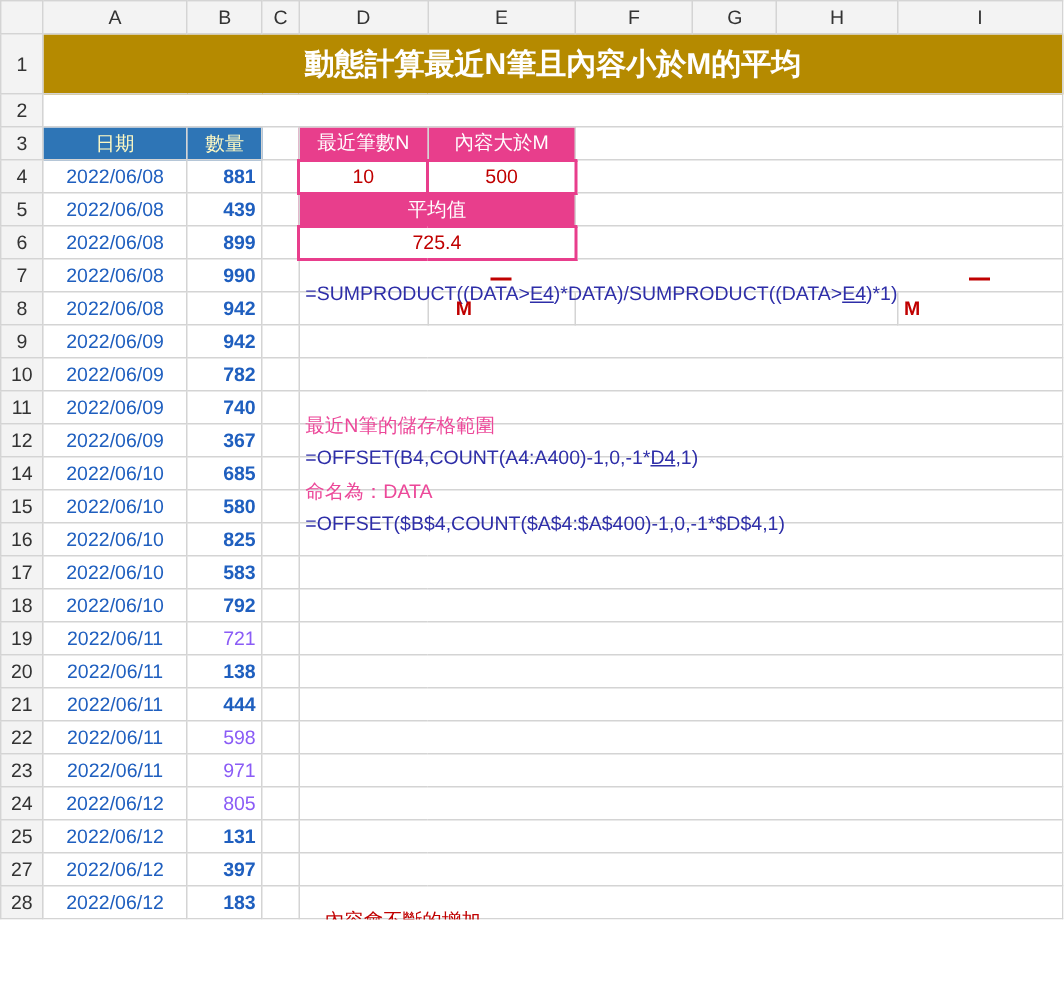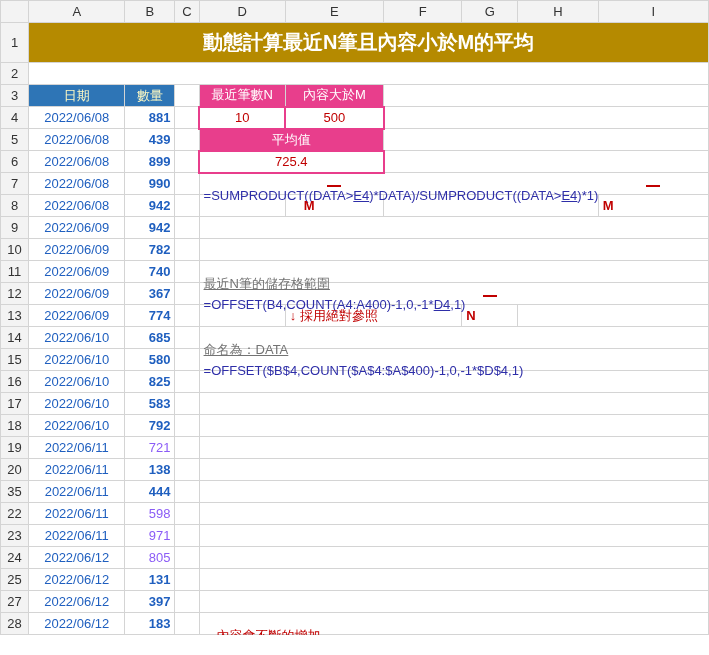--- a/index.html
+++ b/index.html
@@ -29,21 +29,21 @@
     height: 40px;
   }
   .hdr-blue { background: #2e75b6; color: #fef9c3; text-align: center; }
   .date-cell { color: #1f5fbf; text-align: center; }
   .num-cell { color: #1f5fbf; text-align: right; padding-right:6px;font-weight:bold;}
   .num-red { color: #8b5cf6; text-align: right; padding-right:6px;}
   .pink-hdr { background: #e83e8c; color:#fff; text-align:center;margin-left:36px; }
   .pink-box { border:2px solid #e83e8c !important; text-align:center; color:#c00000; background:#fff;}
   .formula { color: #2e2ea8; }
   .red { color: #c00000; }
-  .purple { color: #737373; text-decoration: underline; }
+  .purple { color: #ec4899; }
   .anno-M { color:#c00000; text-align:center; font-weight:bold; position:relative;}
   .anno-M::before{
     content:""; position:absolute; left:50%; top:-10px; width:14px; height:2px; background:#c00000; transform:translateX(-50%);
   }
   .over { position:relative; }
   .over span { position:absolute; left:4px; top:14px; white-space:nowrap; }
   col.c-row { width:28px; }
   col.c-A { width:96px; }
   col.c-B { width:50px; }
   col.c-C { width:24px; }
@@ -173,30 +173,20 @@
       <tr>
         <th class="rowhead">12</th>
         <td class="date-cell">2022/06/09</td>
         <td class="num-cell">367</td>
         <td></td>
         <td class="over" colspan="6">
           <span class="formula">=OFFSET(B4,COUNT(A4:A400)-1,0,-1*<u>D4</u>,1)</span>
         </td>
       </tr>
       <tr>
-        <th class="rowhead">13</th>
-        <td class="date-cell">2022/06/09</td>
-        <td class="num-cell">774</td>
-        <td></td>
-        <td></td>
-        <td colspan="2" style="position: relative;"><span class="red">↓</span> <span class="red">採用絕對參照</span></td>
-        <td class="anno-M" style="text-align: left;">N</td>
-        <td colspan="2"></td>
-      </tr>
-      <tr>
         <th class="rowhead">14</th>
         <td class="date-cell">2022/06/10</td>
         <td class="num-cell">685</td>
         <td></td>
         <td class="over" colspan="6">
           <span class="purple">命名為：DATA</span>
         </td>
       </tr>
       <tr>
         <th class="rowhead">15</th>
@@ -236,21 +226,21 @@
         <td colspan="6"></td>
       </tr>
       <tr>
         <th class="rowhead">20</th>
         <td class="date-cell">2022/06/11</td>
         <td class="num-cell">138</td>
         <td></td>
         <td colspan="6"></td>
       </tr>
       <tr>
-        <th class="rowhead">35</th>
+        <th class="rowhead">21</th>
         <td class="date-cell">2022/06/11</td>
         <td class="num-cell">444</td>
         <td></td>
         <td colspan="6"></td>
       </tr>
       <tr>
         <th class="rowhead">22</th>
         <td class="date-cell">2022/06/11</td>
         <td class="num-red">598</td>
         <td></td>

